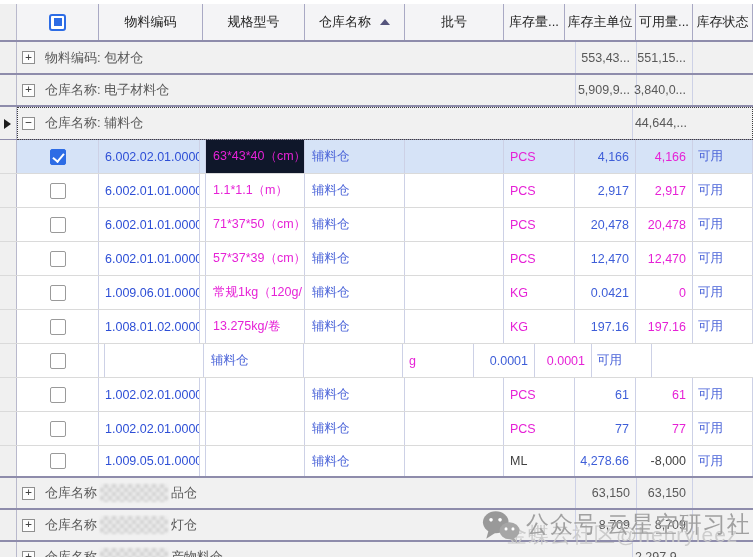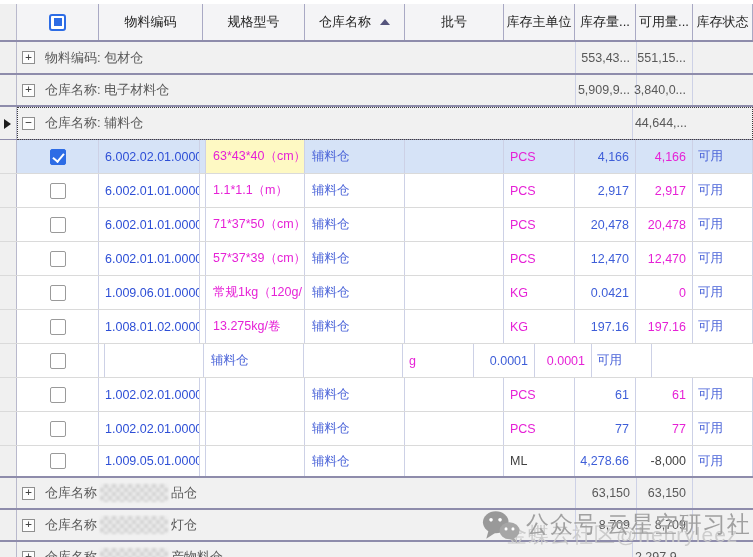--- a/index.html
+++ b/index.html
@@ -56,21 +56,21 @@
   .c-split{width:6px;padding:0}
   .c-spec{width:99px;padding-left:7px;color:var(--magenta)}
   .c-wh{width:100px;padding-left:7px;color:var(--link-blue)}
   .c-batch{width:99px}
   .c-unit{width:71px;padding-left:6px;color:var(--magenta)}
   .c-qty{width:61px;justify-content:flex-end;padding-right:6px;color:var(--qty-blue)}
   .c-avail{width:57px;justify-content:flex-end;padding-right:6px;color:var(--magenta)}
   .c-status{width:60px;padding-left:5px;color:var(--link-blue);border-right:none}
   .cell.dk{color:var(--dark-text)}
   .drow.sel .cell{background:var(--sel-row)}
-  .drow.sel .c-spec{background:#fef9c3}
+  .drow.sel .c-spec{background:#0f172a}
   
   .focus-rect{position:absolute;left:17px;top:107px;width:736px;height:33px;border:1px dotted #3c3c3c;
               pointer-events:none;z-index:4}
   .row-ind{position:absolute;left:4px;top:119px;width:0;height:0;border-top:5px solid transparent;
            border-bottom:5px solid transparent;border-left:7px solid #1d1d1d;z-index:5}
   .bstrip{height:10px;background:#f5f5f5}
   .bstrip .gutter{height:100%}
   .wm2{position:absolute;left:506px;top:521px;font-size:21px;color:var(--wm-light);white-space:nowrap;
        z-index:6;letter-spacing:1px;opacity:.9}
   .wm1{position:absolute;left:482px;top:509px;display:flex;align-items:flex-start;gap:6px;z-index:7;white-space:nowrap}
@@ -93,25 +93,25 @@
     <div class="hcell hc-spec">
         <span>规格型号</span>
       </div>
     <div class="hcell hc-wh">
       <span>仓库名称</span>
       <span class="sort-asc"></span>
     </div>
     <div class="hcell hc-batch">
         <span>批号</span>
       </div>
+    <div class="hcell hc-qty">
+        <span>库存量...</span>
+      </div>
     <div class="hcell hc-unit">
         <span>库存主单位</span>
-      </div>
-    <div class="hcell hc-qty">
-        <span>库存量...</span>
       </div>
     <div class="hcell hc-avail">
         <span>可用量...</span>
       </div>
     <div class="hcell hc-status">
         <span>库存状态</span>
       </div>
   </div>
 
   <div class="flexr grow">

